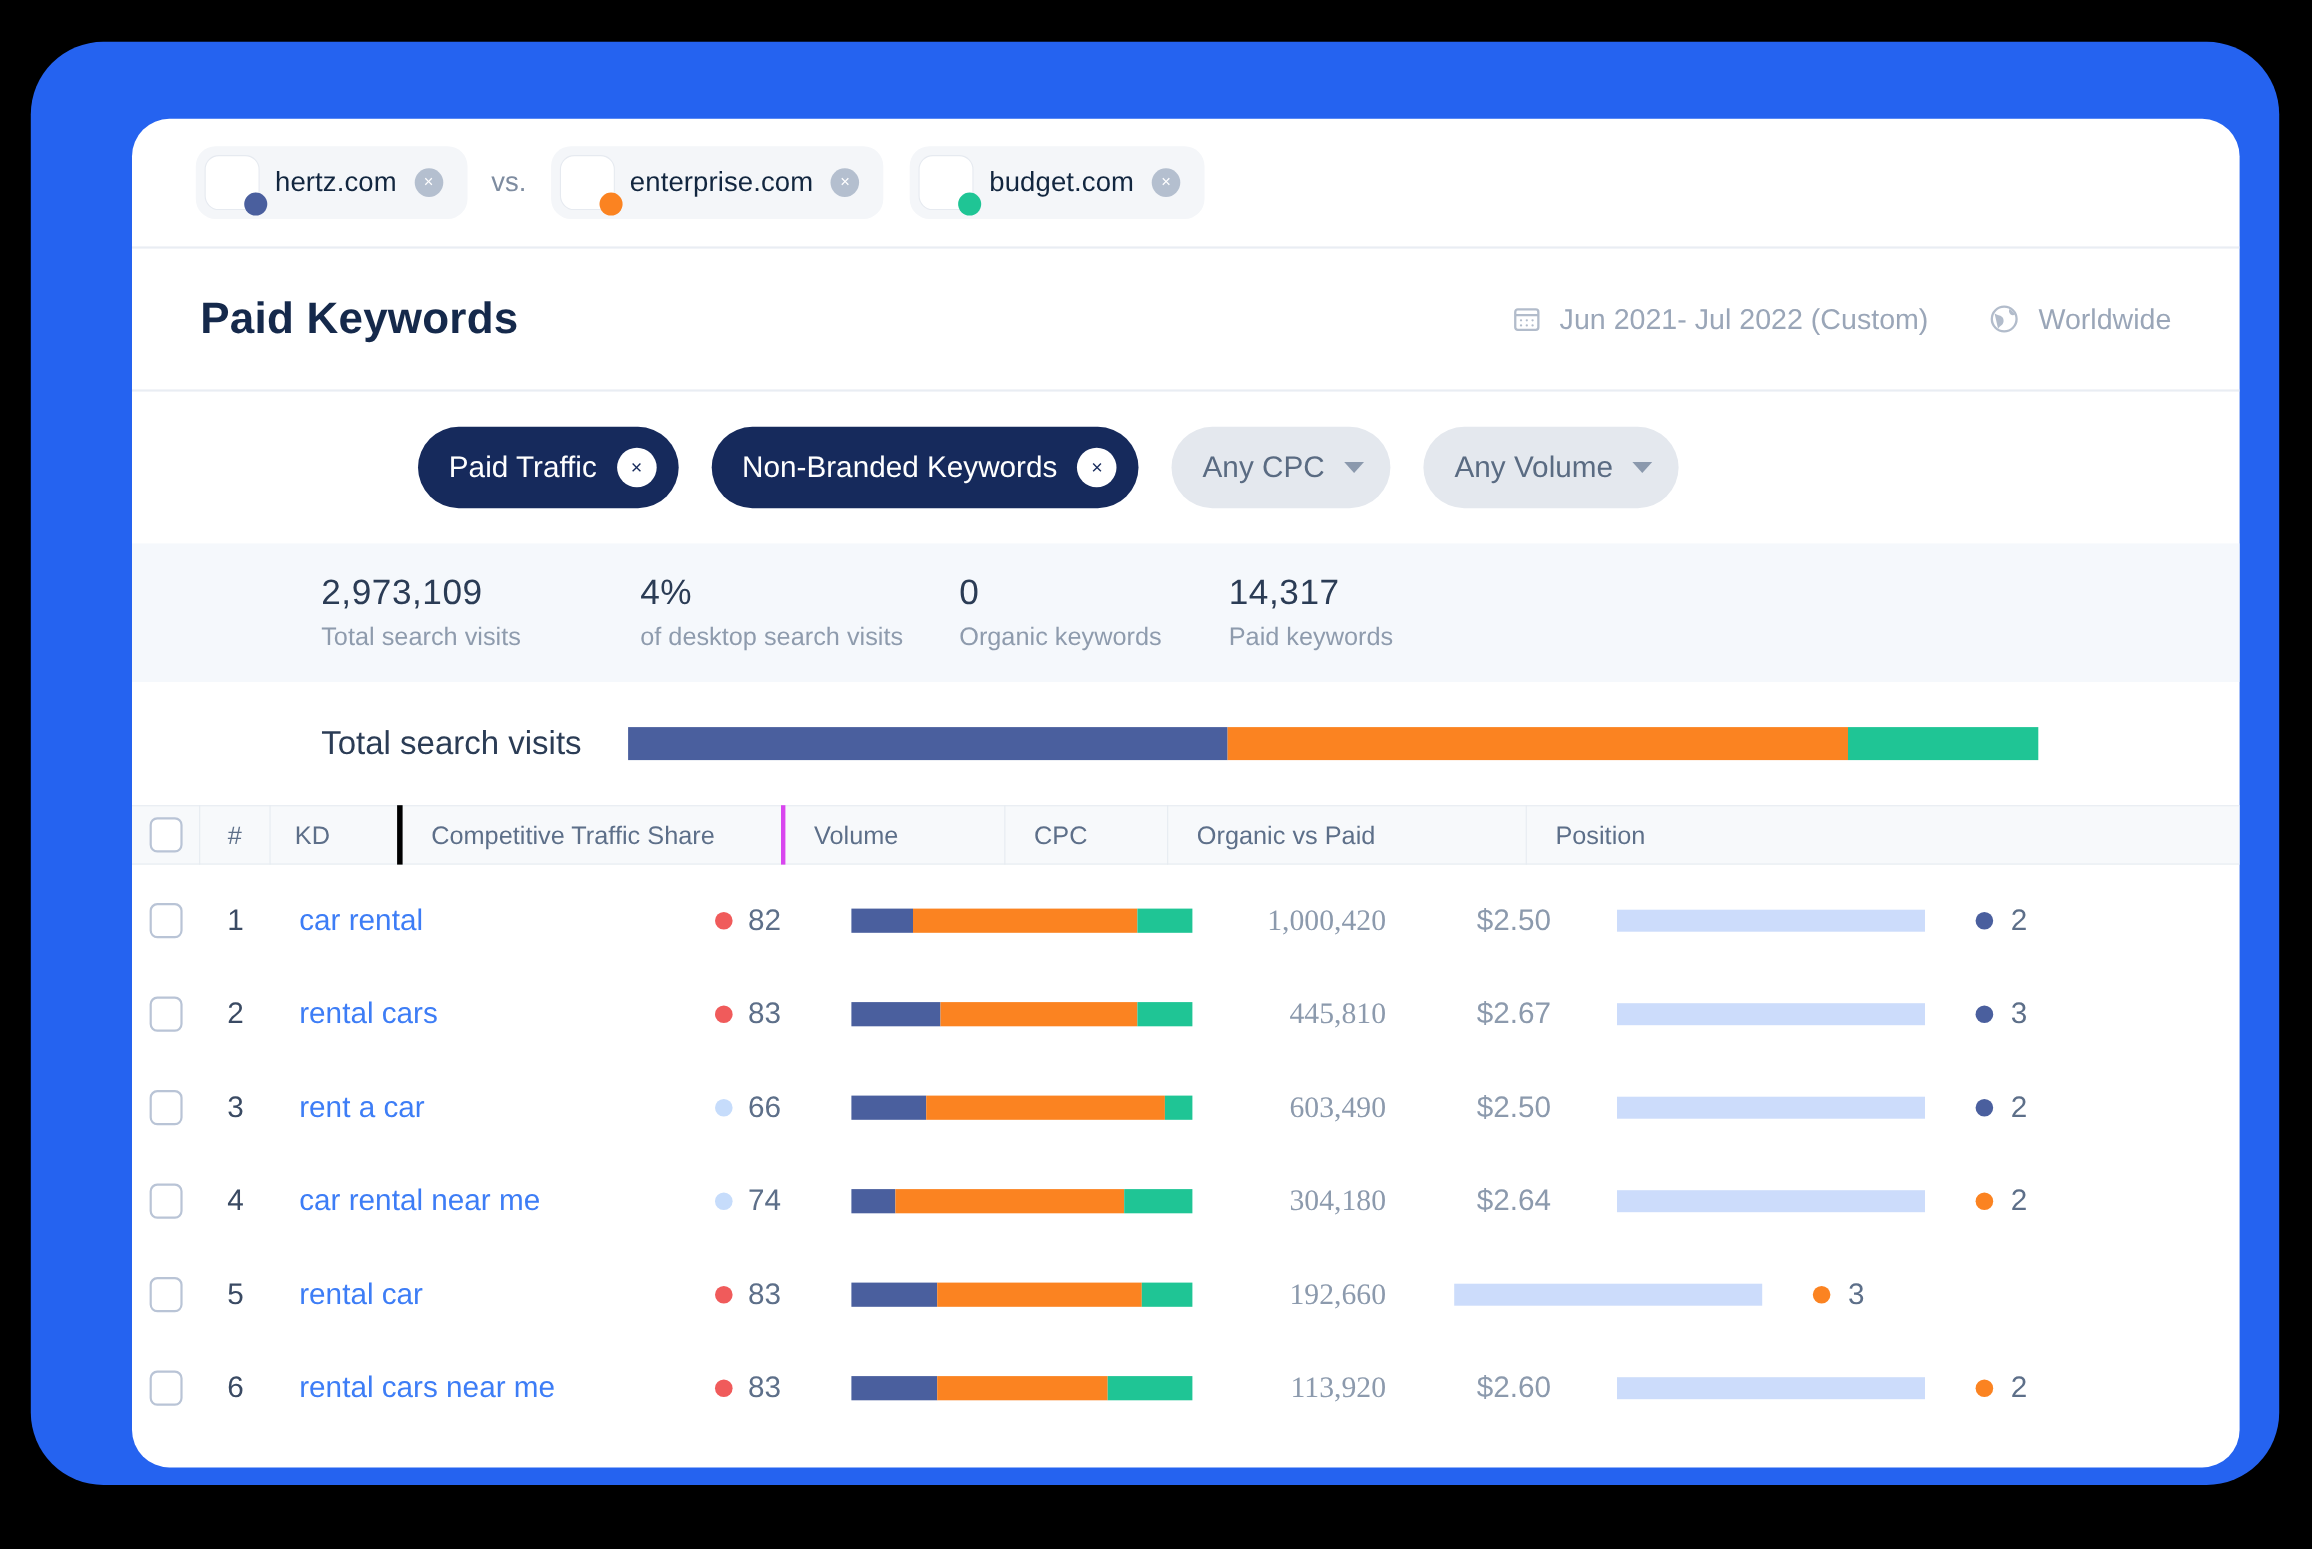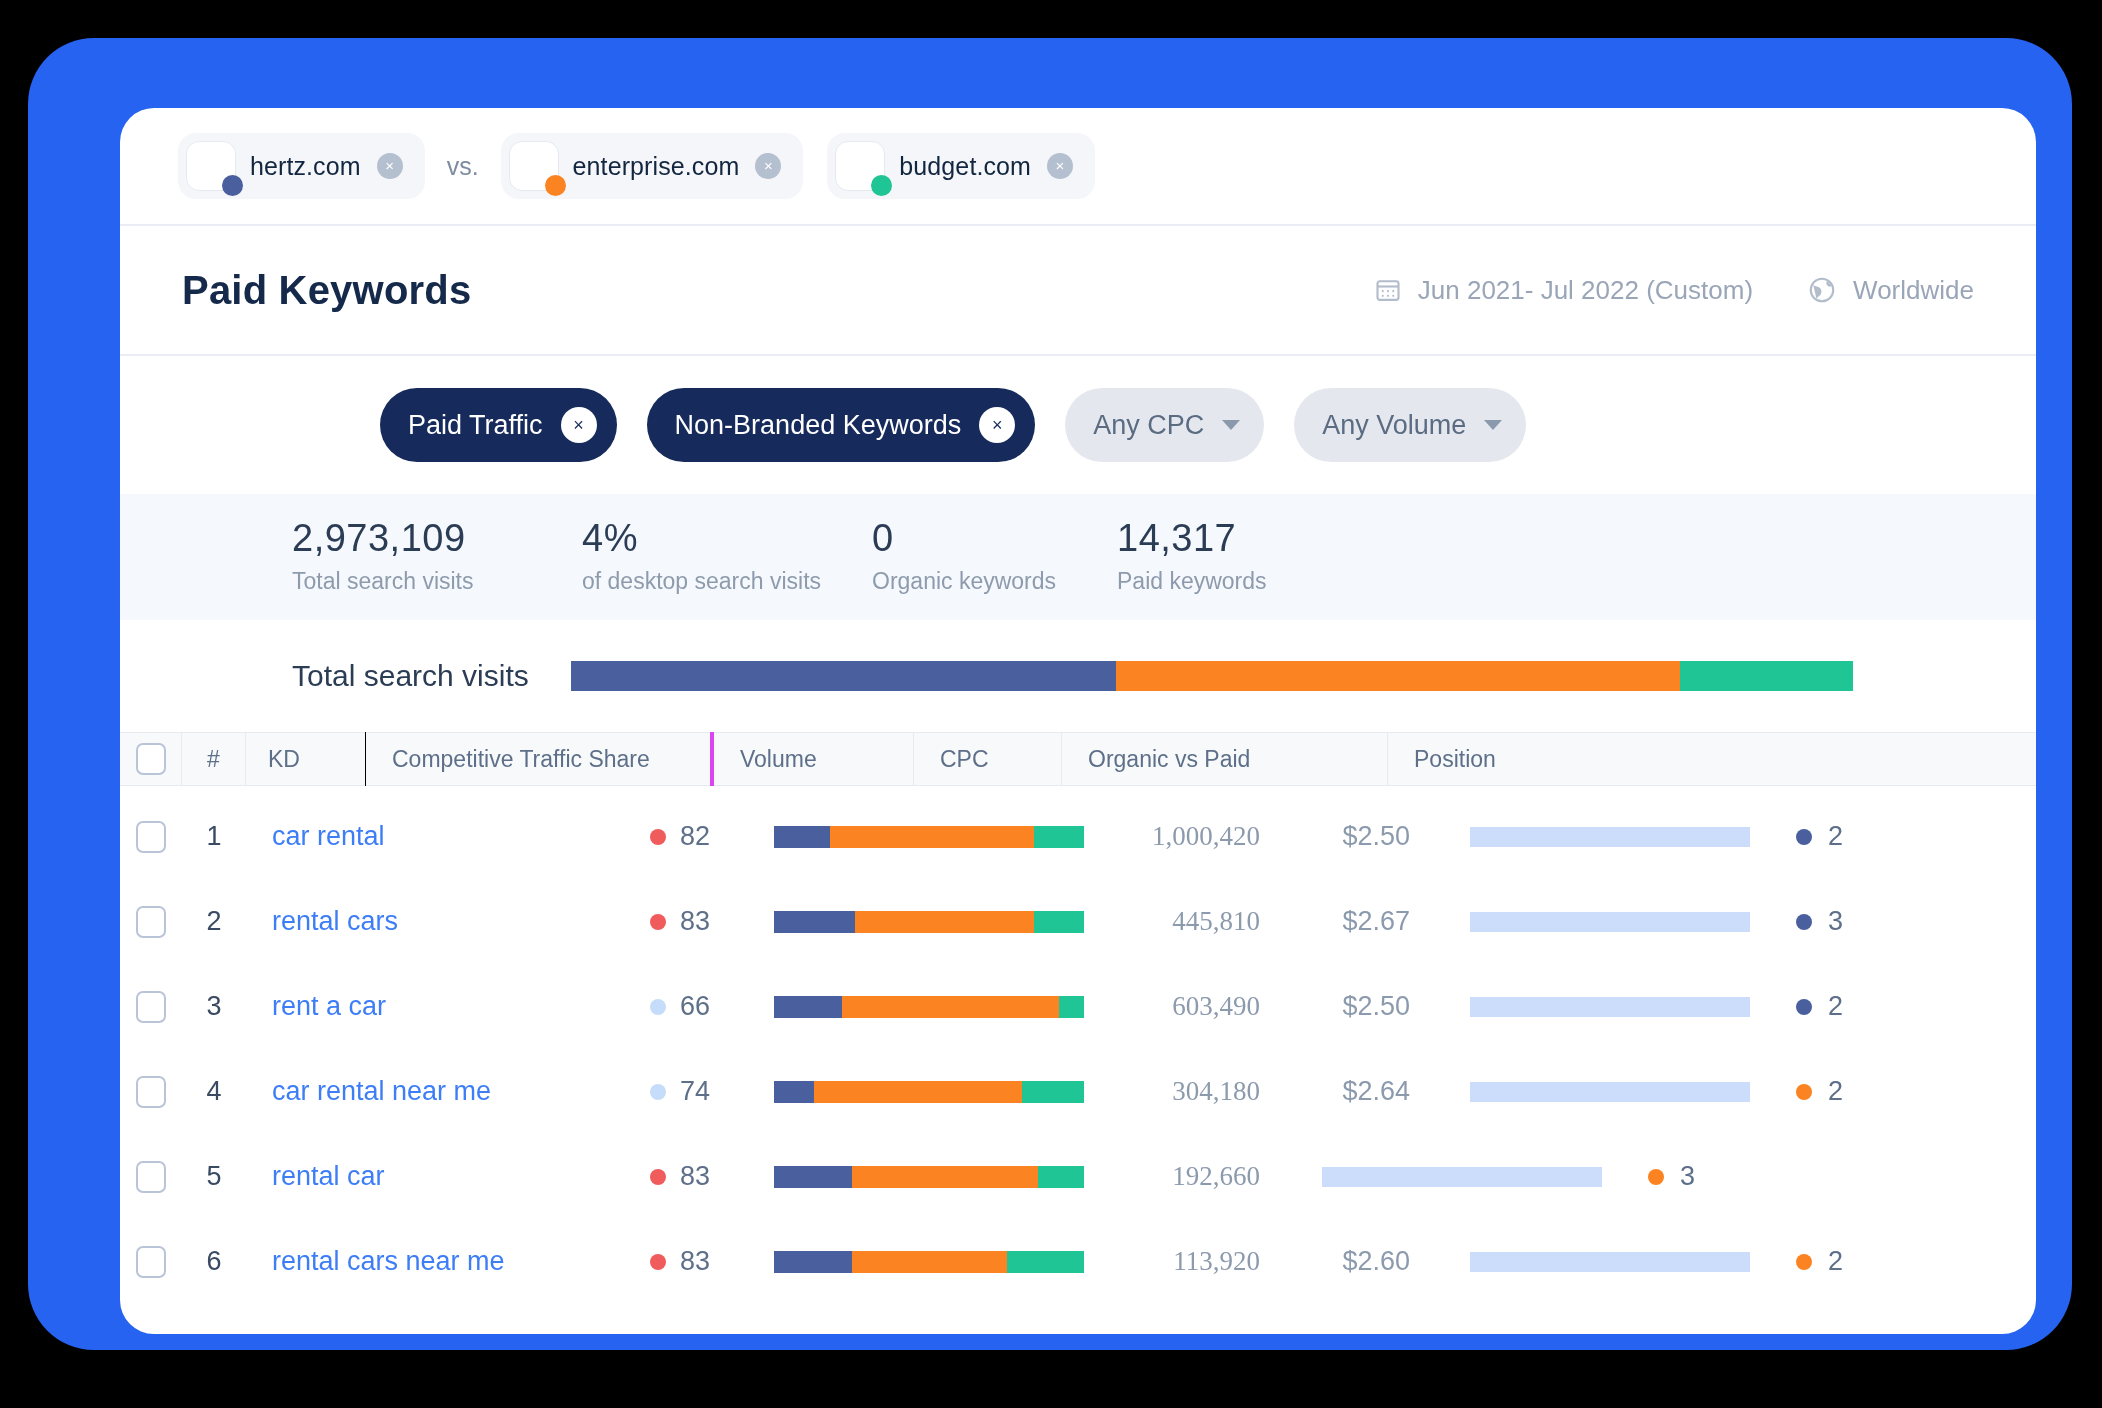--- a/index.html
+++ b/index.html
@@ -155,21 +155,21 @@
   
   .stats {
     background: #f5f8fc;
     height: 126px;
     display: flex;
     align-items: center;
     padding-left: 172px;
   }
   .stat { margin-right: 0; }
   .stat-val {
-    font-size: 38px;
+    font-size: 32px;
     color: #2b3c55;
     line-height: 1.05;
     letter-spacing: .5px;
   }
   .stat-lab {
     font-size: 23px;
     color: #8e9bad;
     margin-top: 9px;
   }
   .s0 { width: 290px; }
@@ -204,21 +204,21 @@
     background: #f7f9fb;
     border-top: 1px solid #e6ebf1;
     border-bottom: 1px solid #e6ebf1;
     font-size: 23px;
     color: #5d6f89;
   }
   .thead > div { height: 54px; display: flex; align-items: center; }
   .c-chk   { width: 62px; justify-content: center; border-right: 1px solid #e6ebf1; }
   .c-num   { width: 64px; justify-content: center; border-right: 1px solid #e6ebf1; }
   .c-term  { width: 382px; padding-left: 26px; border-right: 1px solid #e6ebf1; }
-  .c-kd    { width: 120px; padding-left: 22px; border-right: 1px solid #000000; }
+  .c-kd    { width: 120px; padding-left: 22px; border-right: 5px solid #000000; }
   .c-cts   { width: 348px; padding-left: 26px; border-right: 4px solid #d946ef; }
   .c-vol   { width: 200px; padding-left: 26px; border-right: 1px solid #e6ebf1; }
   .c-cpc   { width: 148px; padding-left: 26px; border-right: 1px solid #e6ebf1; }
   .c-ovp   { width: 326px; padding-left: 26px; border-right: 1px solid #e6ebf1; }
   .c-pos   { width: 226px; padding-left: 26px; }
 
   .tbody { padding-top: 8px; }
   .trow {
     display: flex;
     align-items: center;

